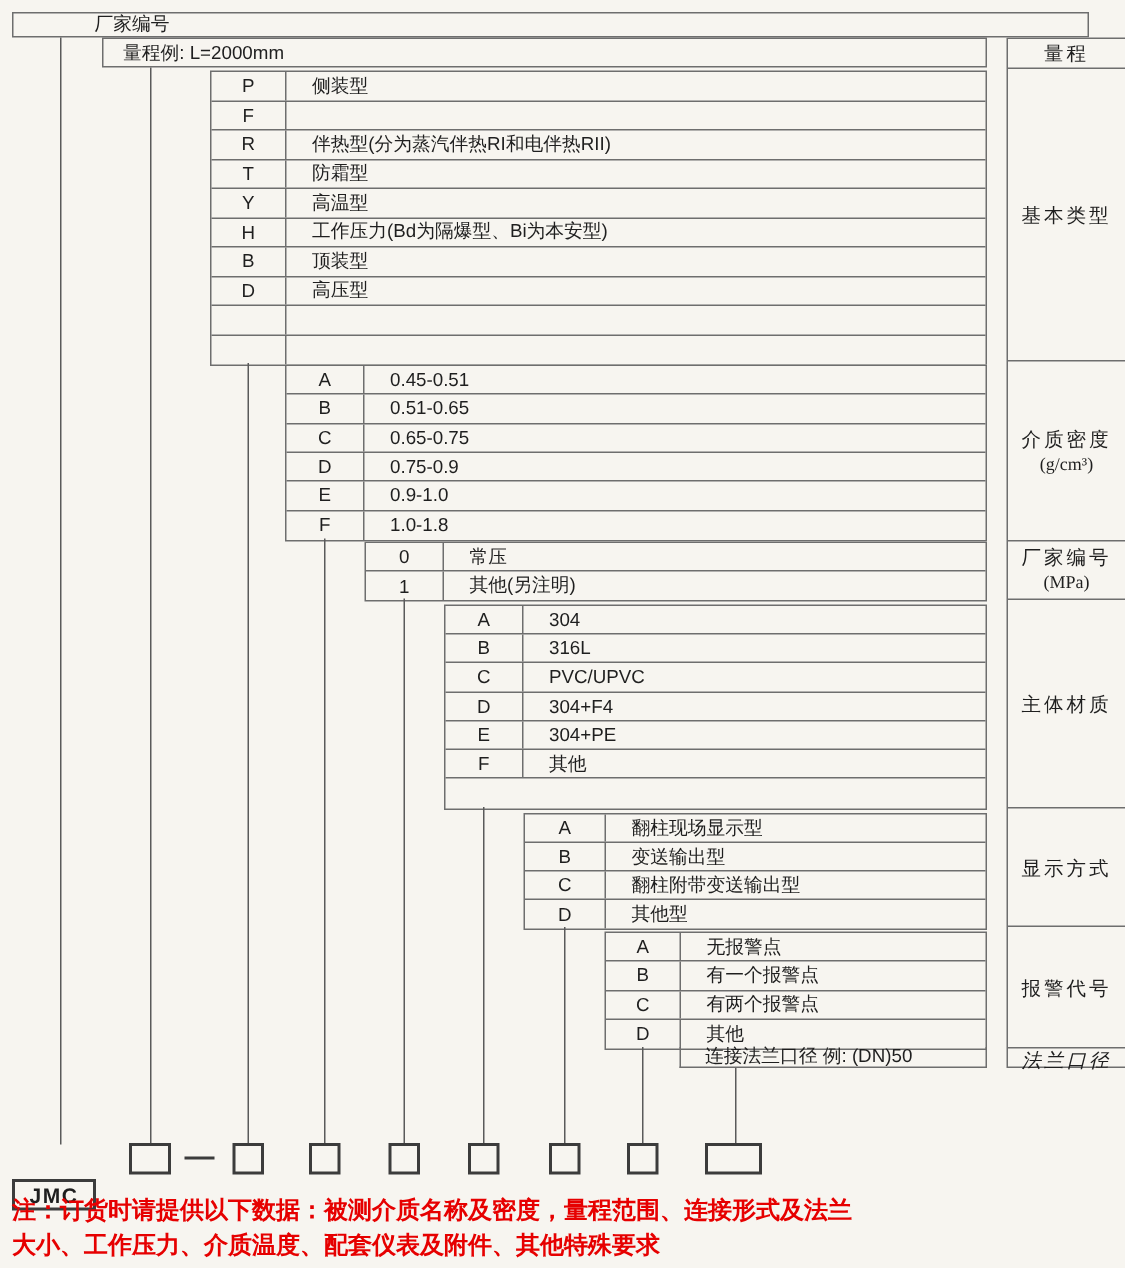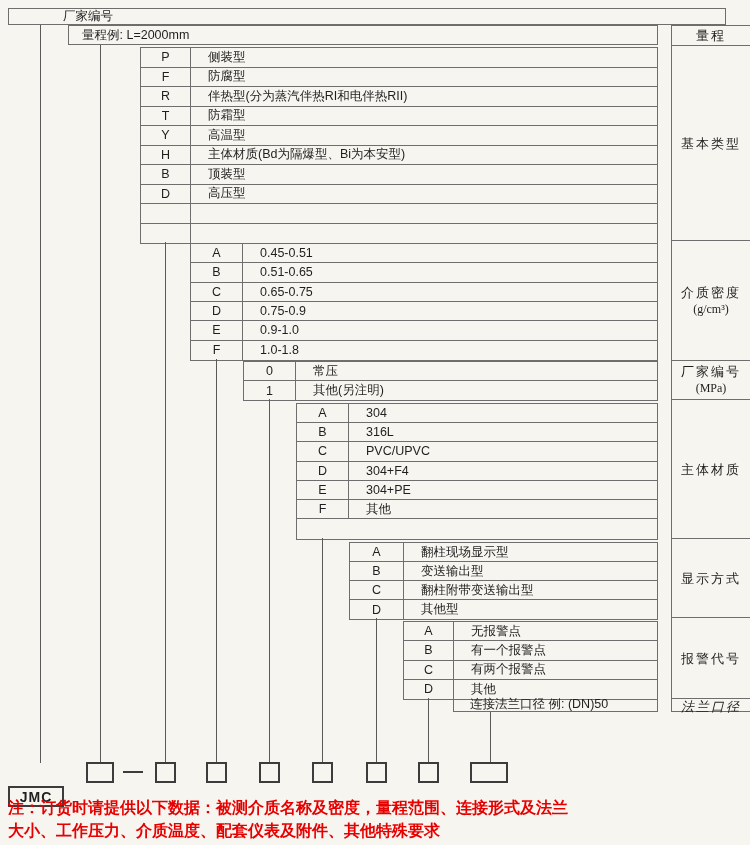--- a/index.html
+++ b/index.html
@@ -81,37 +81,36 @@
     </div>
 
   <div id="tables">
       <div class="abs sec-table" style="left: 140px; top: 47px; width: 518px; height: 197px;">
         <div class="sec-row" style="height: 19.5px;">
           <div class="cell-code" style="width: 50px;">P</div>
           <div class="cell-desc">侧装型</div>
         </div>
         <div class="sec-row" style="height: 19.5px;">
           <div class="cell-code" style="width: 50px;">F</div>
-          <div class="cell-desc">防腐型</div>
         </div>
         <div class="sec-row" style="height: 19.5px;">
           <div class="cell-code" style="width: 50px;">R</div>
           <div class="cell-desc">伴热型(分为蒸汽伴热RI和电伴热RII)</div>
         </div>
         <div class="sec-row" style="height: 19.5px;">
           <div class="cell-code" style="width: 50px;">T</div>
           <div class="cell-desc">防霜型</div>
         </div>
         <div class="sec-row" style="height: 19.5px;">
           <div class="cell-code" style="width: 50px;">Y</div>
           <div class="cell-desc">高温型</div>
         </div>
         <div class="sec-row" style="height: 19.5px;">
           <div class="cell-code" style="width: 50px;">H</div>
-          <div class="cell-desc">主体材质(Bd为隔爆型、Bi为本安型)</div>
+          <div class="cell-desc">工作压力(Bd为隔爆型、Bi为本安型)</div>
         </div>
         <div class="sec-row" style="height: 19.5px;">
           <div class="cell-code" style="width: 50px;">B</div>
           <div class="cell-desc">顶装型</div>
         </div>
         <div class="sec-row" style="height: 19.5px;">
           <div class="cell-code" style="width: 50px;">D</div>
           <div class="cell-desc">高压型</div>
         </div>
         <div class="sec-row" style="height: 19.5px;">

